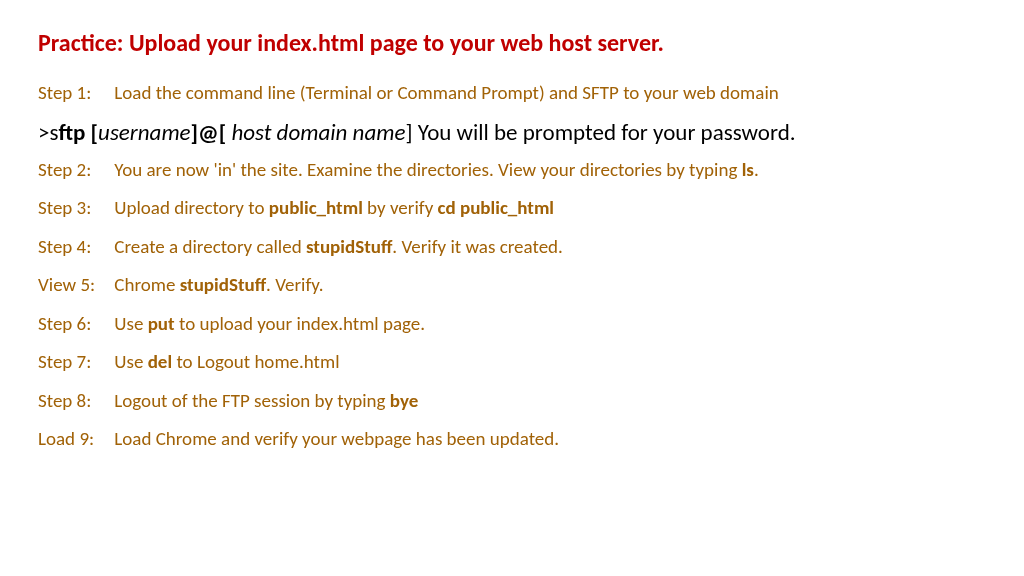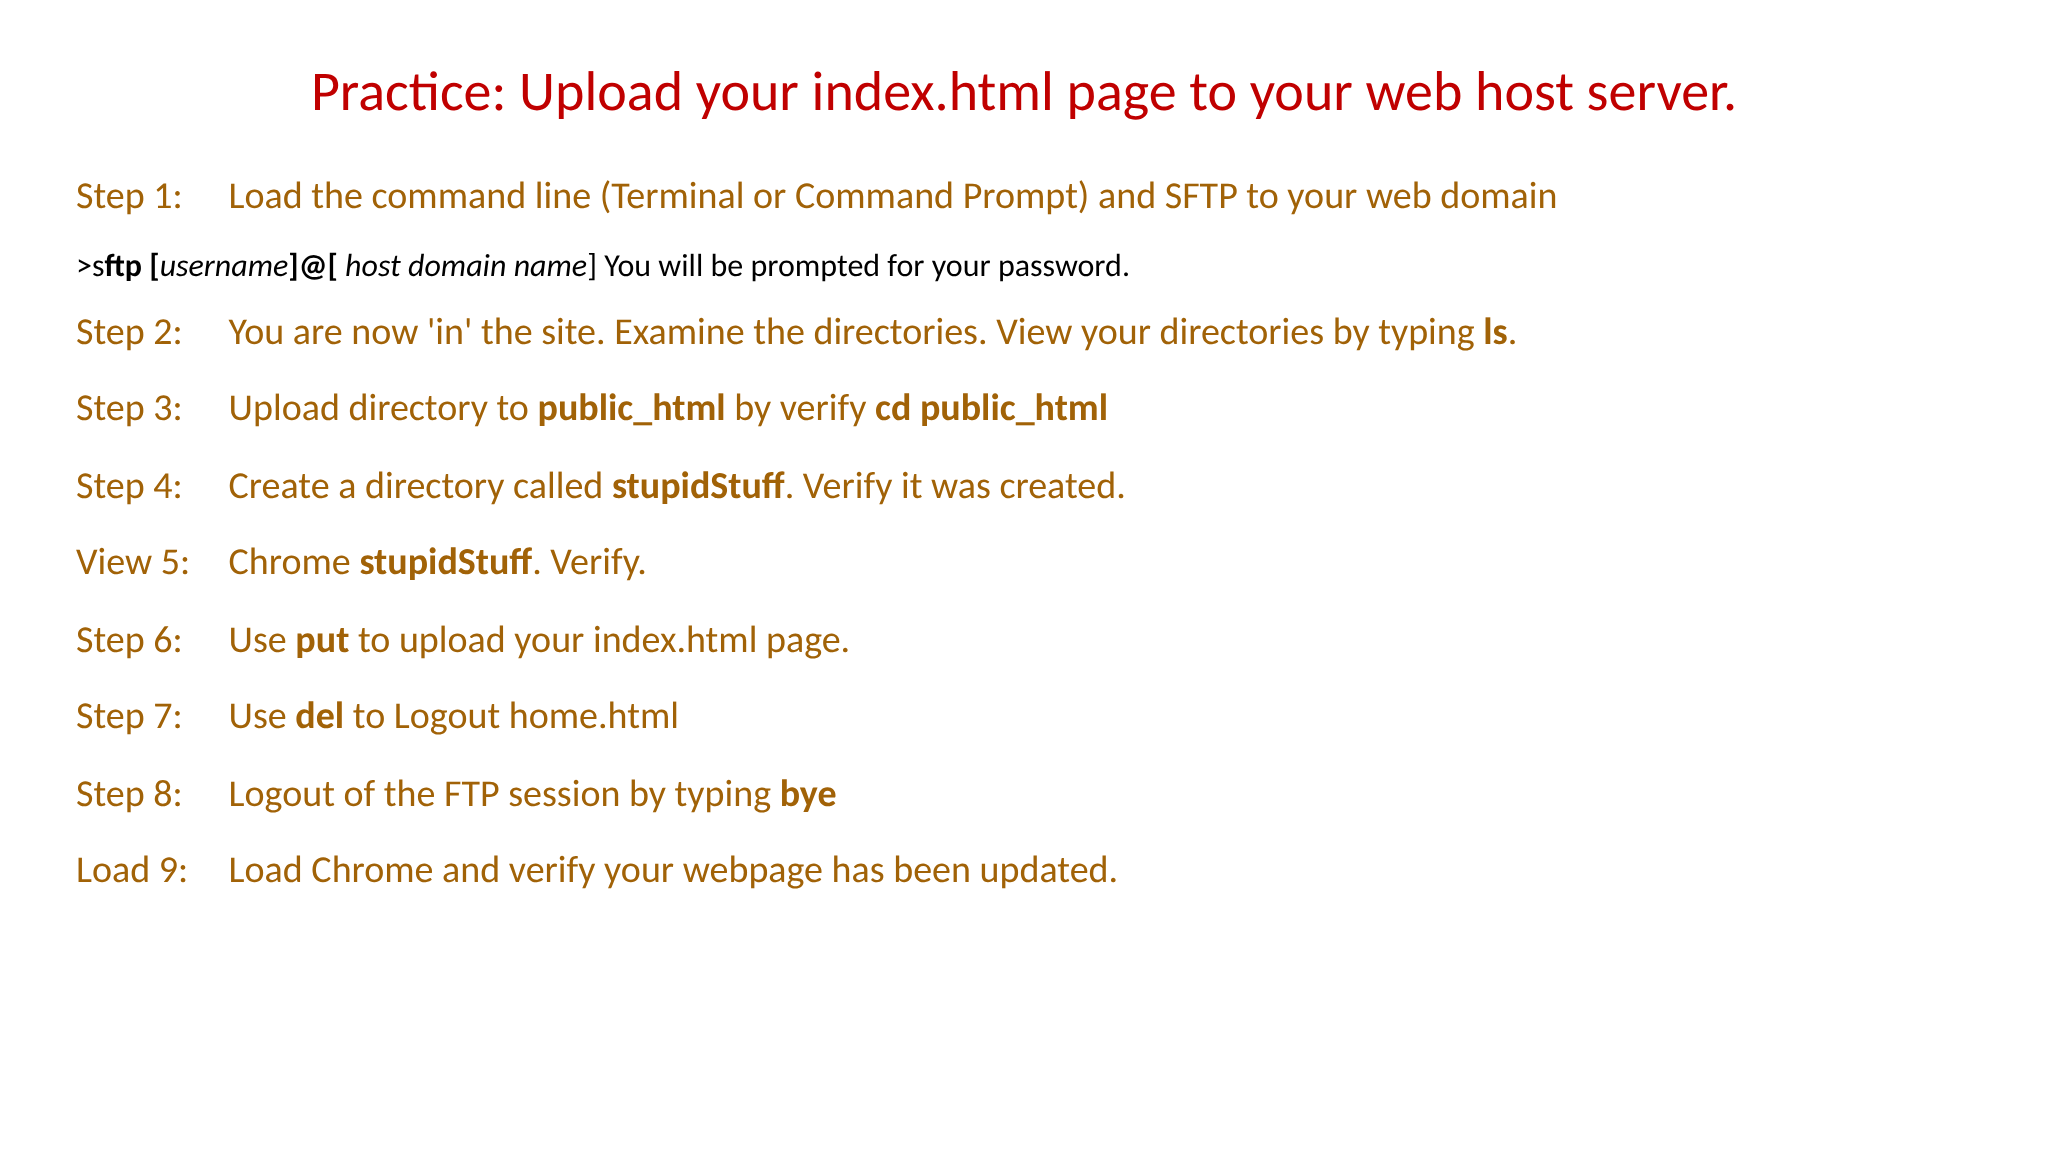--- a/index.html
+++ b/index.html
@@ -5,38 +5,37 @@
     * { margin: 0; padding: 0; box-sizing: border-box; }
     body {
       width: 1024px;
       height: 576px;
       background: #ffffff;
       font-family: Calibri, "Segoe UI", Arial, sans-serif;
       padding: 28px 38px;
       color: #000;
     }
     .title {
-      text-align: center;
-      font-size: 28px;
-      font-weight: 400;
+      font-size: 24px;
+      font-weight: 700;
       color: #c00000;
       margin-bottom: 22px;
     }
     .title .red-bold { color: #c00000; }
     .step {
       font-size: 19px;
       line-height: 1.45;
       margin-bottom: 11px;
       color: #a16207;
     }
     .step-gap { margin-bottom: 42px; }
     .step .label { display: inline-block; min-width: 72px; }
     .b { font-weight: 700; }
     .i { font-style: italic; }
-    .cmd-line { font-size: 16px; margin-bottom: 10px; }
+    .cmd-line { font-size: 23px; margin-bottom: 10px; }
   </style>
 </head>
 <body>
 
 <div class="title">
   <span>Practice:  Upload your </span><span class="red-bold">index.html</span><span> page to your web host server.</span>
 </div>
 
 <div class="step">
   <span class="label">Step 1:</span>

